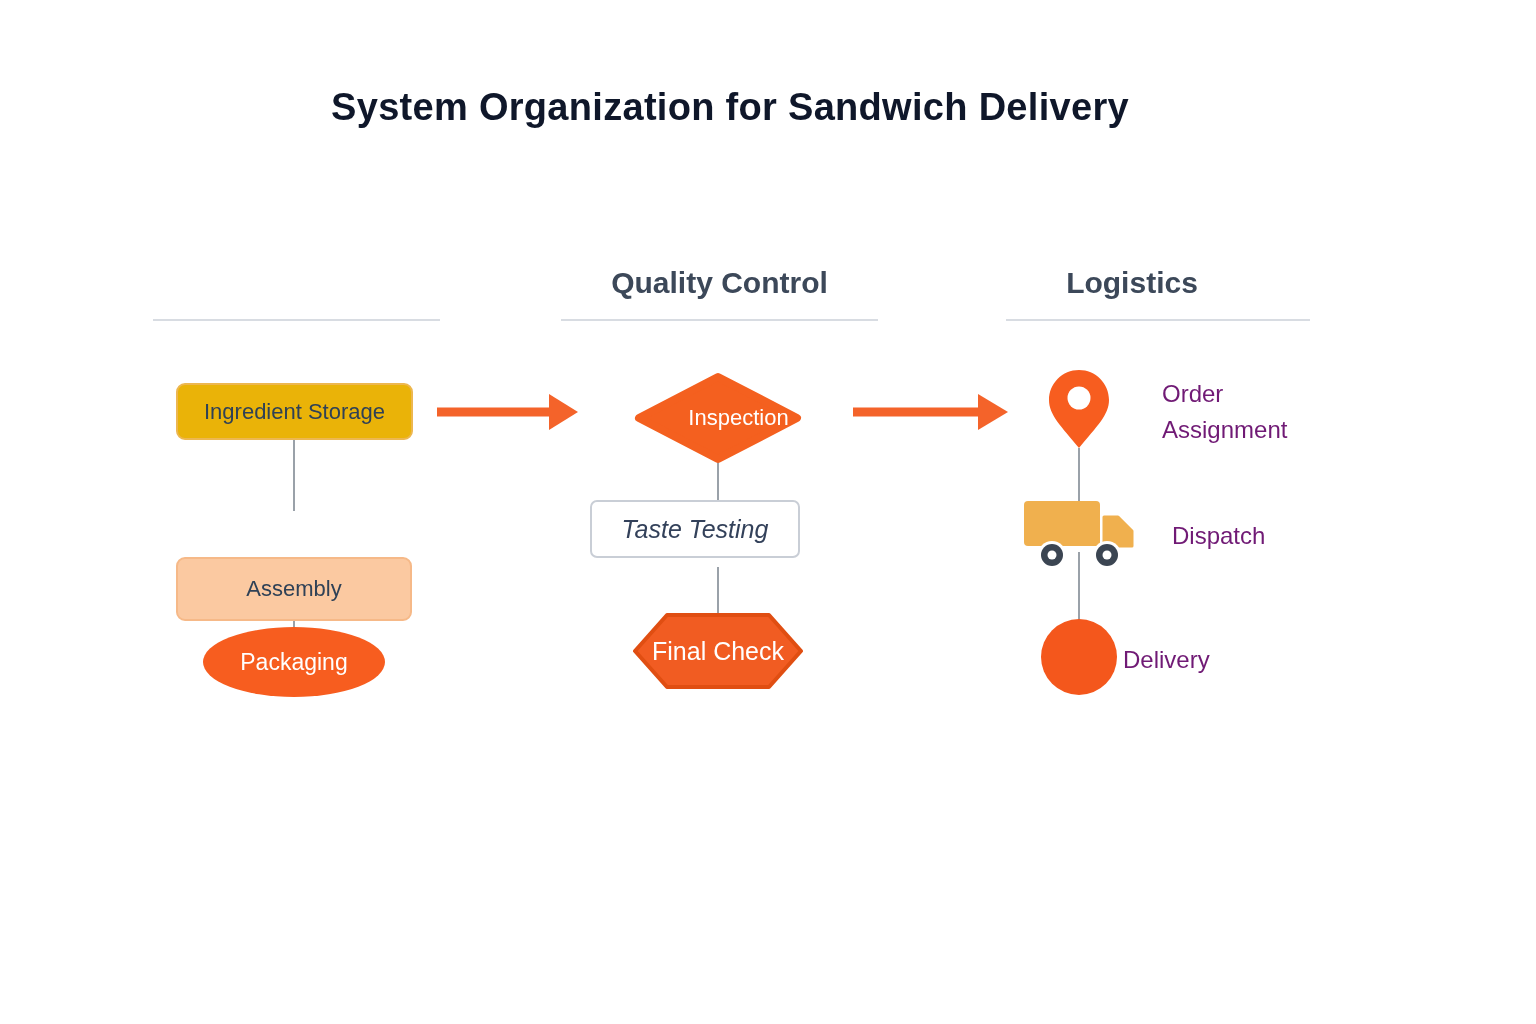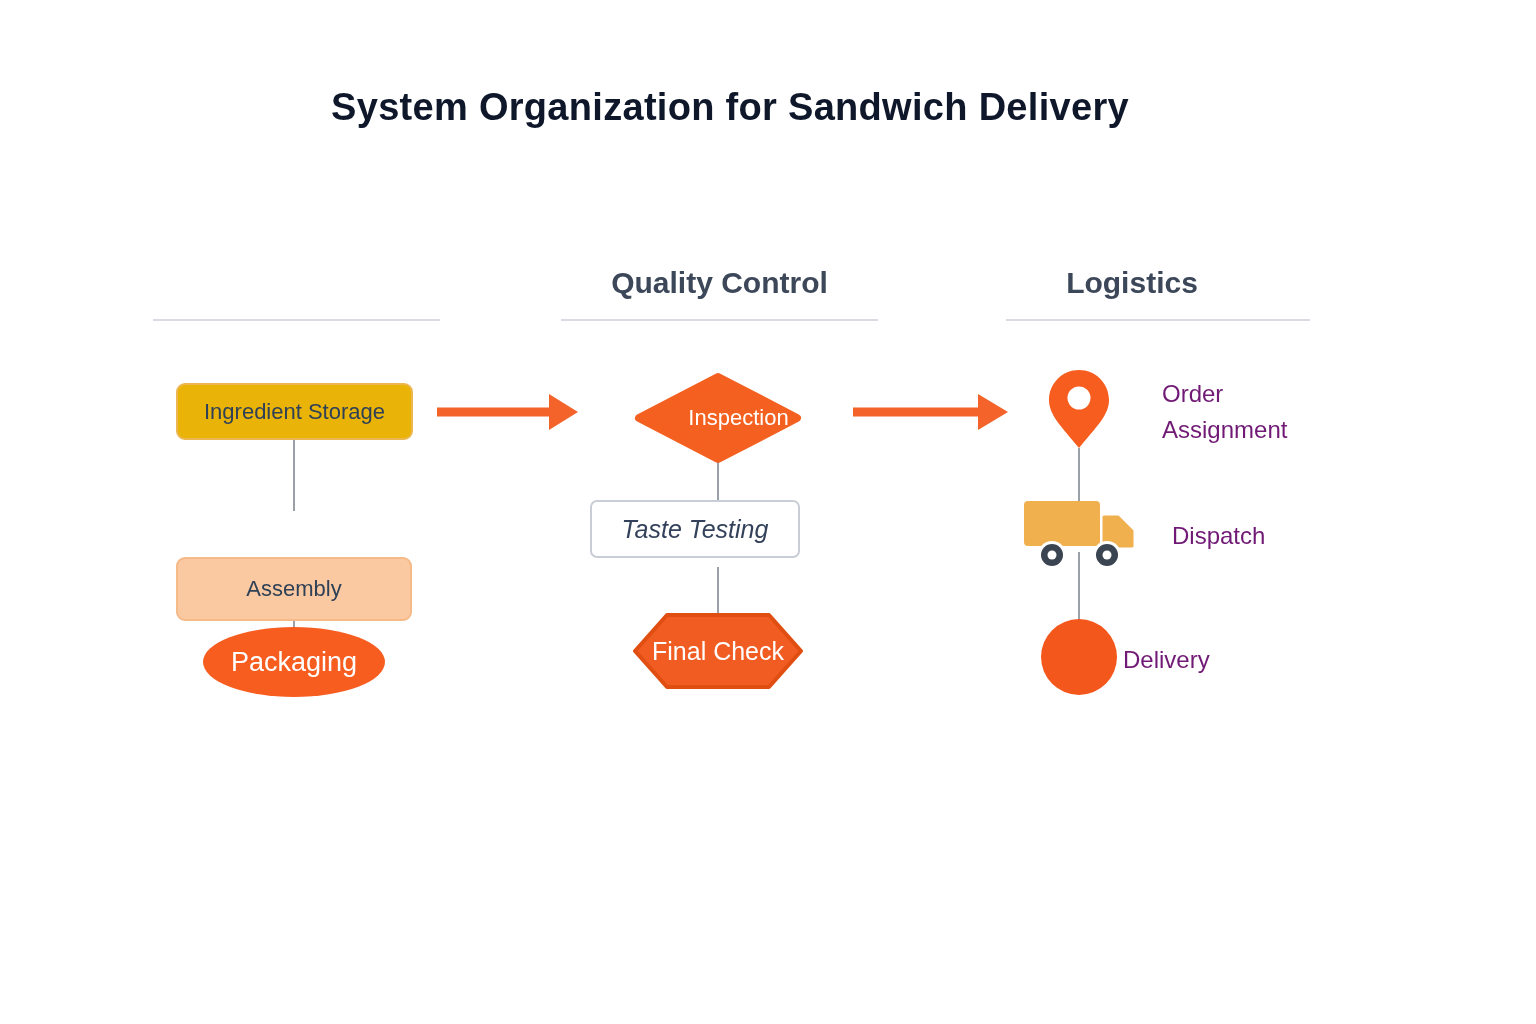--- a/index.html
+++ b/index.html
@@ -49,21 +49,21 @@
   .box-yellow { background: #eab308; border: 2px solid #EDB750; }
   .box-peach  { background: #FBC9A1; border: 2px solid #F6B988; }
   .box-white  { background: #FFFFFF; border: 2px solid #C9CED6; border-radius: 7px; font-size: 25px; color: #33415A; }
   .ellipse {
     position: absolute;
     border-radius: 50%;
     display: flex;
     align-items: center;
     justify-content: center;
     color: #ffffff;
-    font-size: 27px;
+    font-size: 23px;
   }
   .vline {
     position: absolute;
     width: 2px;
     background: #9AA1A9;
   }
   .shape-wrap {
     position: absolute;
     display: flex;
     align-items: center;

